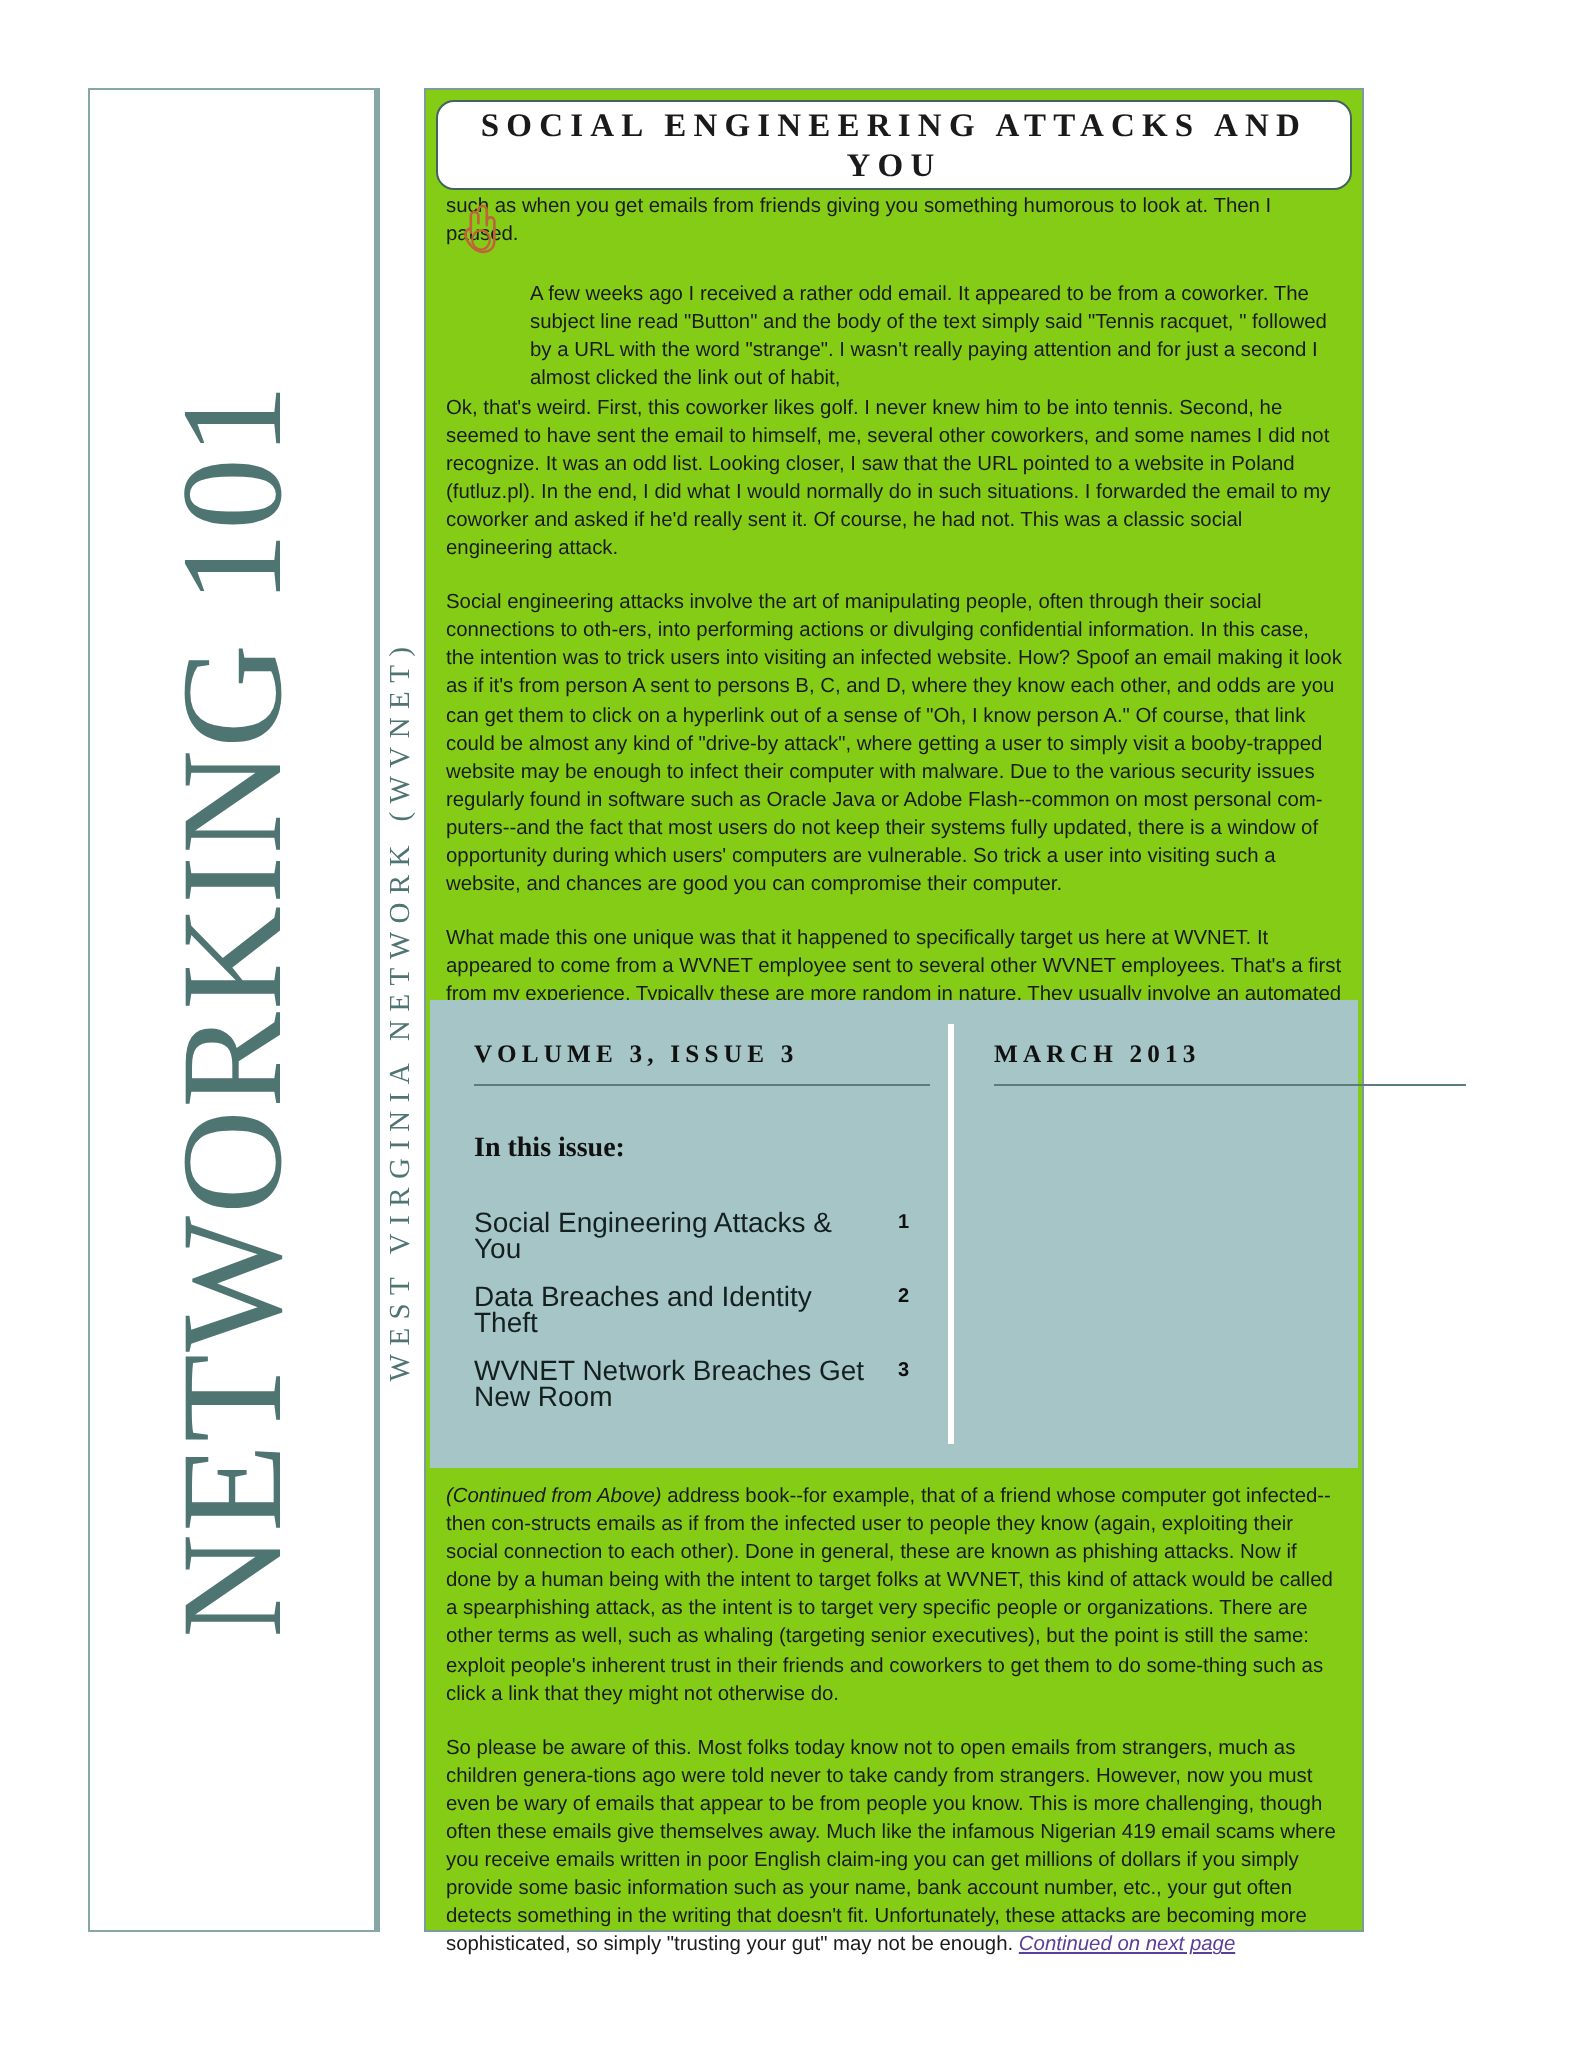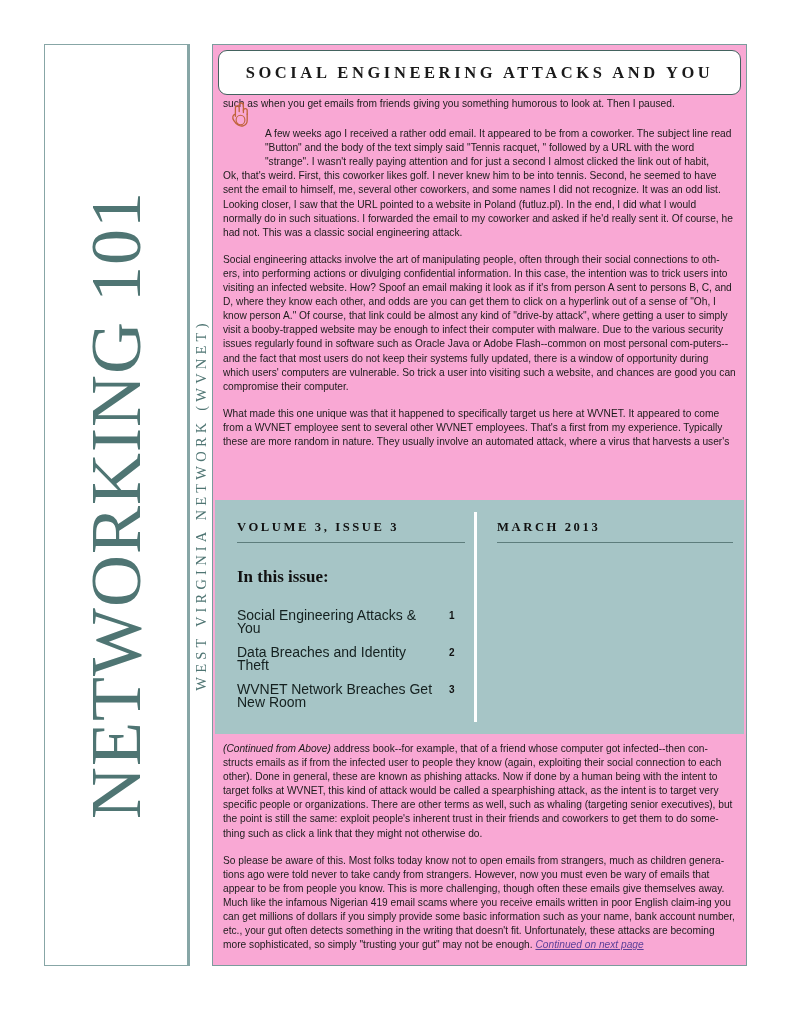--- a/index.html
+++ b/index.html
@@ -82,25 +82,25 @@
     color: #4f7573;
     text-align: center;
     width: 900px;
   }
 
   
   .content {
     position: absolute;
     left: 212px;
     top: 44px;
-    width: 535px;
+    width: 470px;
     height: 922px;
     border: 1.5px solid #7b9c9c;
     box-sizing: border-box;
-    background: #f9a8d4;
+    background: #84cc16;
   }
 
   .title-box {
     position: absolute;
     left: 5px;
     top: 5px;
     right: 5px;
     height: 45px;
     border: 1.6px solid #43635f;
     border-radius: 9px;
@@ -192,21 +192,21 @@
   }
   .issue-rule {
     height: 1.4px;
     background: #5d7d7c;
     margin-top: 7px;
   }
 
   .in-this-issue {
     font-family: "Liberation Serif", serif;
     font-weight: bold;
-    font-size: 17px;
+    font-size: 14px;
     color: #111111;
     margin-top: 24px;
   }
 
   .toc-list { margin-top: 22px; }
   .toc-row {
     display: flex;
     align-items: flex-start;
     margin-bottom: 11px;
   }

